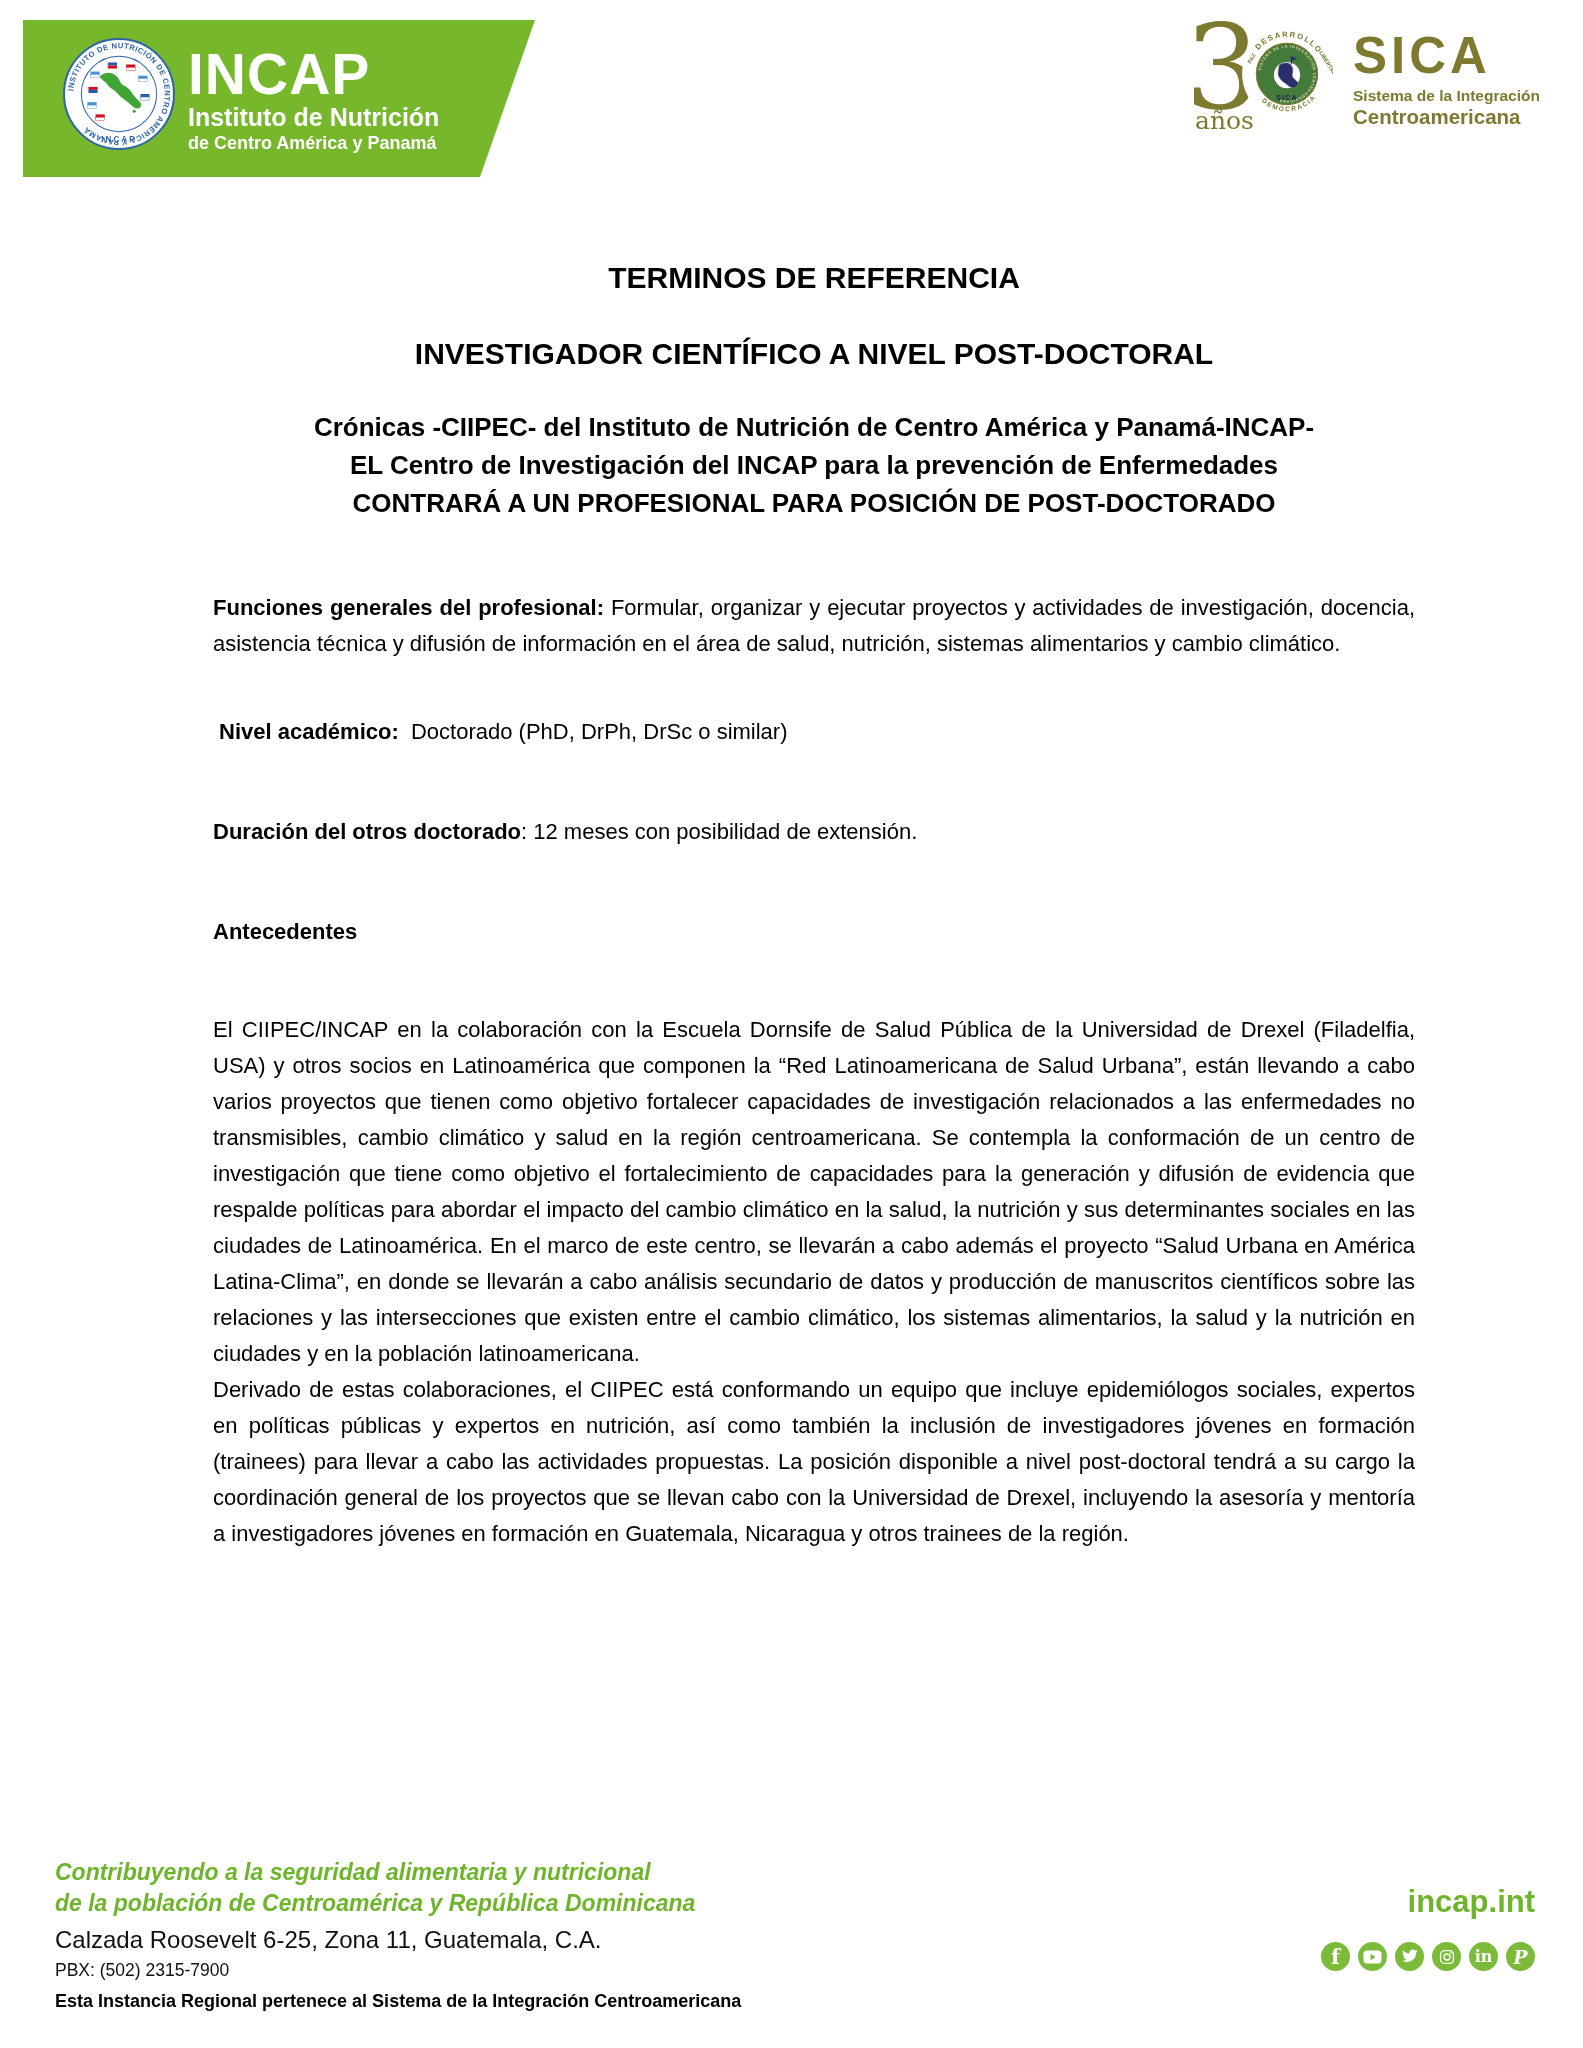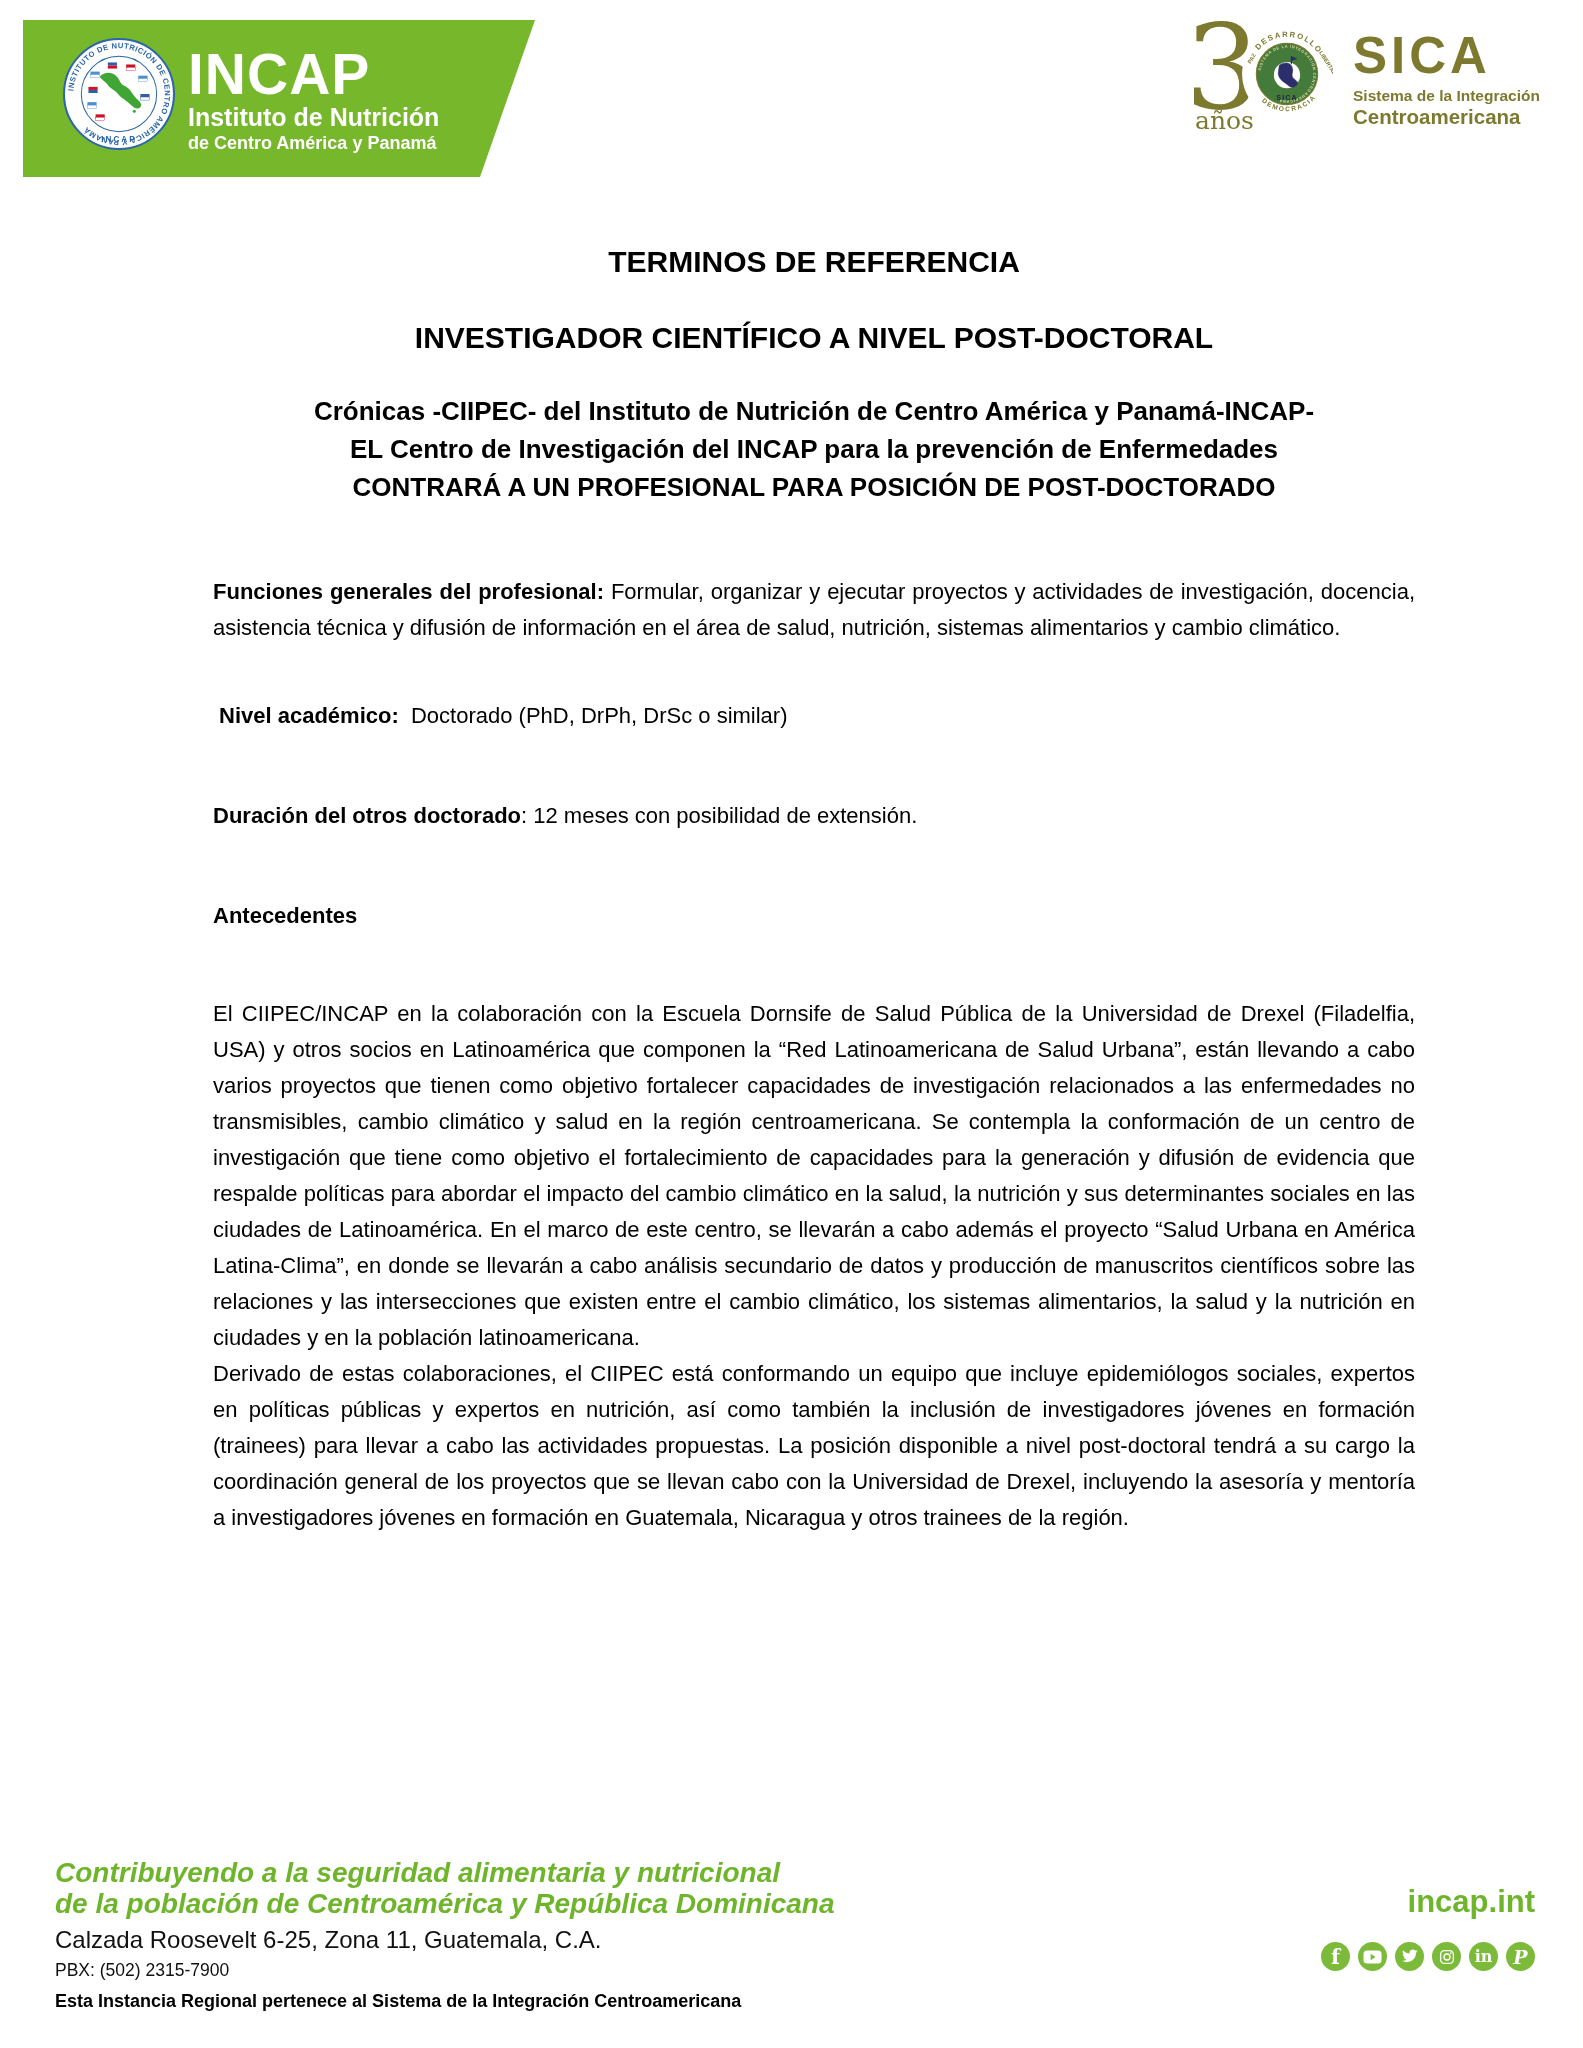--- a/index.html
+++ b/index.html
@@ -20,36 +20,36 @@
   .incap-line2{font-size:18px;font-weight:bold;line-height:22px;}
   .sica{position:absolute;left:1185px;top:22px;width:380px;height:125px;color:#7D7A2F;}
   .sica-digit{position:absolute;left:0;top:-14px;font-family:"DejaVu Serif",serif;font-size:118px;line-height:118px;font-weight:normal;}
   .sica-seal{position:absolute;left:56px;top:6px;width:92px;height:92px;}
   .sica-anos{position:absolute;left:10px;top:84px;font-family:"DejaVu Serif",serif;font-size:25px;}
   .sica-textblock{position:absolute;left:168px;top:8px;}
   .sica-acronym{font-size:51px;font-weight:bold;letter-spacing:4px;line-height:52px;}
   .sica-sub1{font-size:15.5px;font-weight:bold;line-height:19px;margin-top:4px;}
   .sica-sub2{font-size:20.5px;font-weight:bold;line-height:23px;}
   
-  .content{position:absolute;left:213px;top:246px;width:1202px;}
+  .content{position:absolute;left:213px;top:262px;width:1202px;}
   .doc-title{font-size:30px;font-weight:bold;text-align:center;line-height:32px;margin:0;}
   .doc-subtitle{font-size:30px;font-weight:bold;text-align:center;line-height:32px;margin:44px 0 0 0;}
   .intro{font-size:26px;font-weight:bold;text-align:center;line-height:38px;margin:38px 0 0 0;}
   .intro div{white-space:nowrap;}
   .para{font-size:22px;line-height:36px;text-align:justify;text-justify:inter-word;margin:0;}
   .p-funciones{margin-top:68px;}
   .p-nivel{margin-top:52px;padding-left:6px;}
   .p-duracion{margin-top:64px;}
   .p-heading{margin-top:64px;font-weight:bold;}
   .p-body1{margin-top:62px;}
   .p-body2{margin-top:0;}
   .lead{font-weight:bold;}
   
   .footer-left{position:absolute;left:55px;top:1857px;}
-  .slogan{color:#6FB52C;font-size:28px;font-weight:bold;font-style:italic;line-height:31px;}
+  .slogan{color:#6FB52C;font-size:23px;font-weight:bold;font-style:italic;line-height:31px;}
   .addr{font-size:24px;line-height:30px;margin-top:6px;color:#111;}
   .pbx{font-size:17.5px;line-height:30px;color:#111;}
   .regional-note{font-size:18px;font-weight:bold;line-height:28px;margin-top:2px;}
   .footer-right{position:absolute;right:48px;top:1884px;text-align:right;}
   .website{color:#6FB52C;font-size:31px;font-weight:bold;}
   .social-row{margin-top:22px;display:flex;gap:8px;justify-content:flex-end;}
   .soc{
     width:29px;height:29px;border-radius:50%;background:#7CBA3A;color:#fff;
     display:flex;align-items:center;justify-content:center;overflow:hidden;
   }

